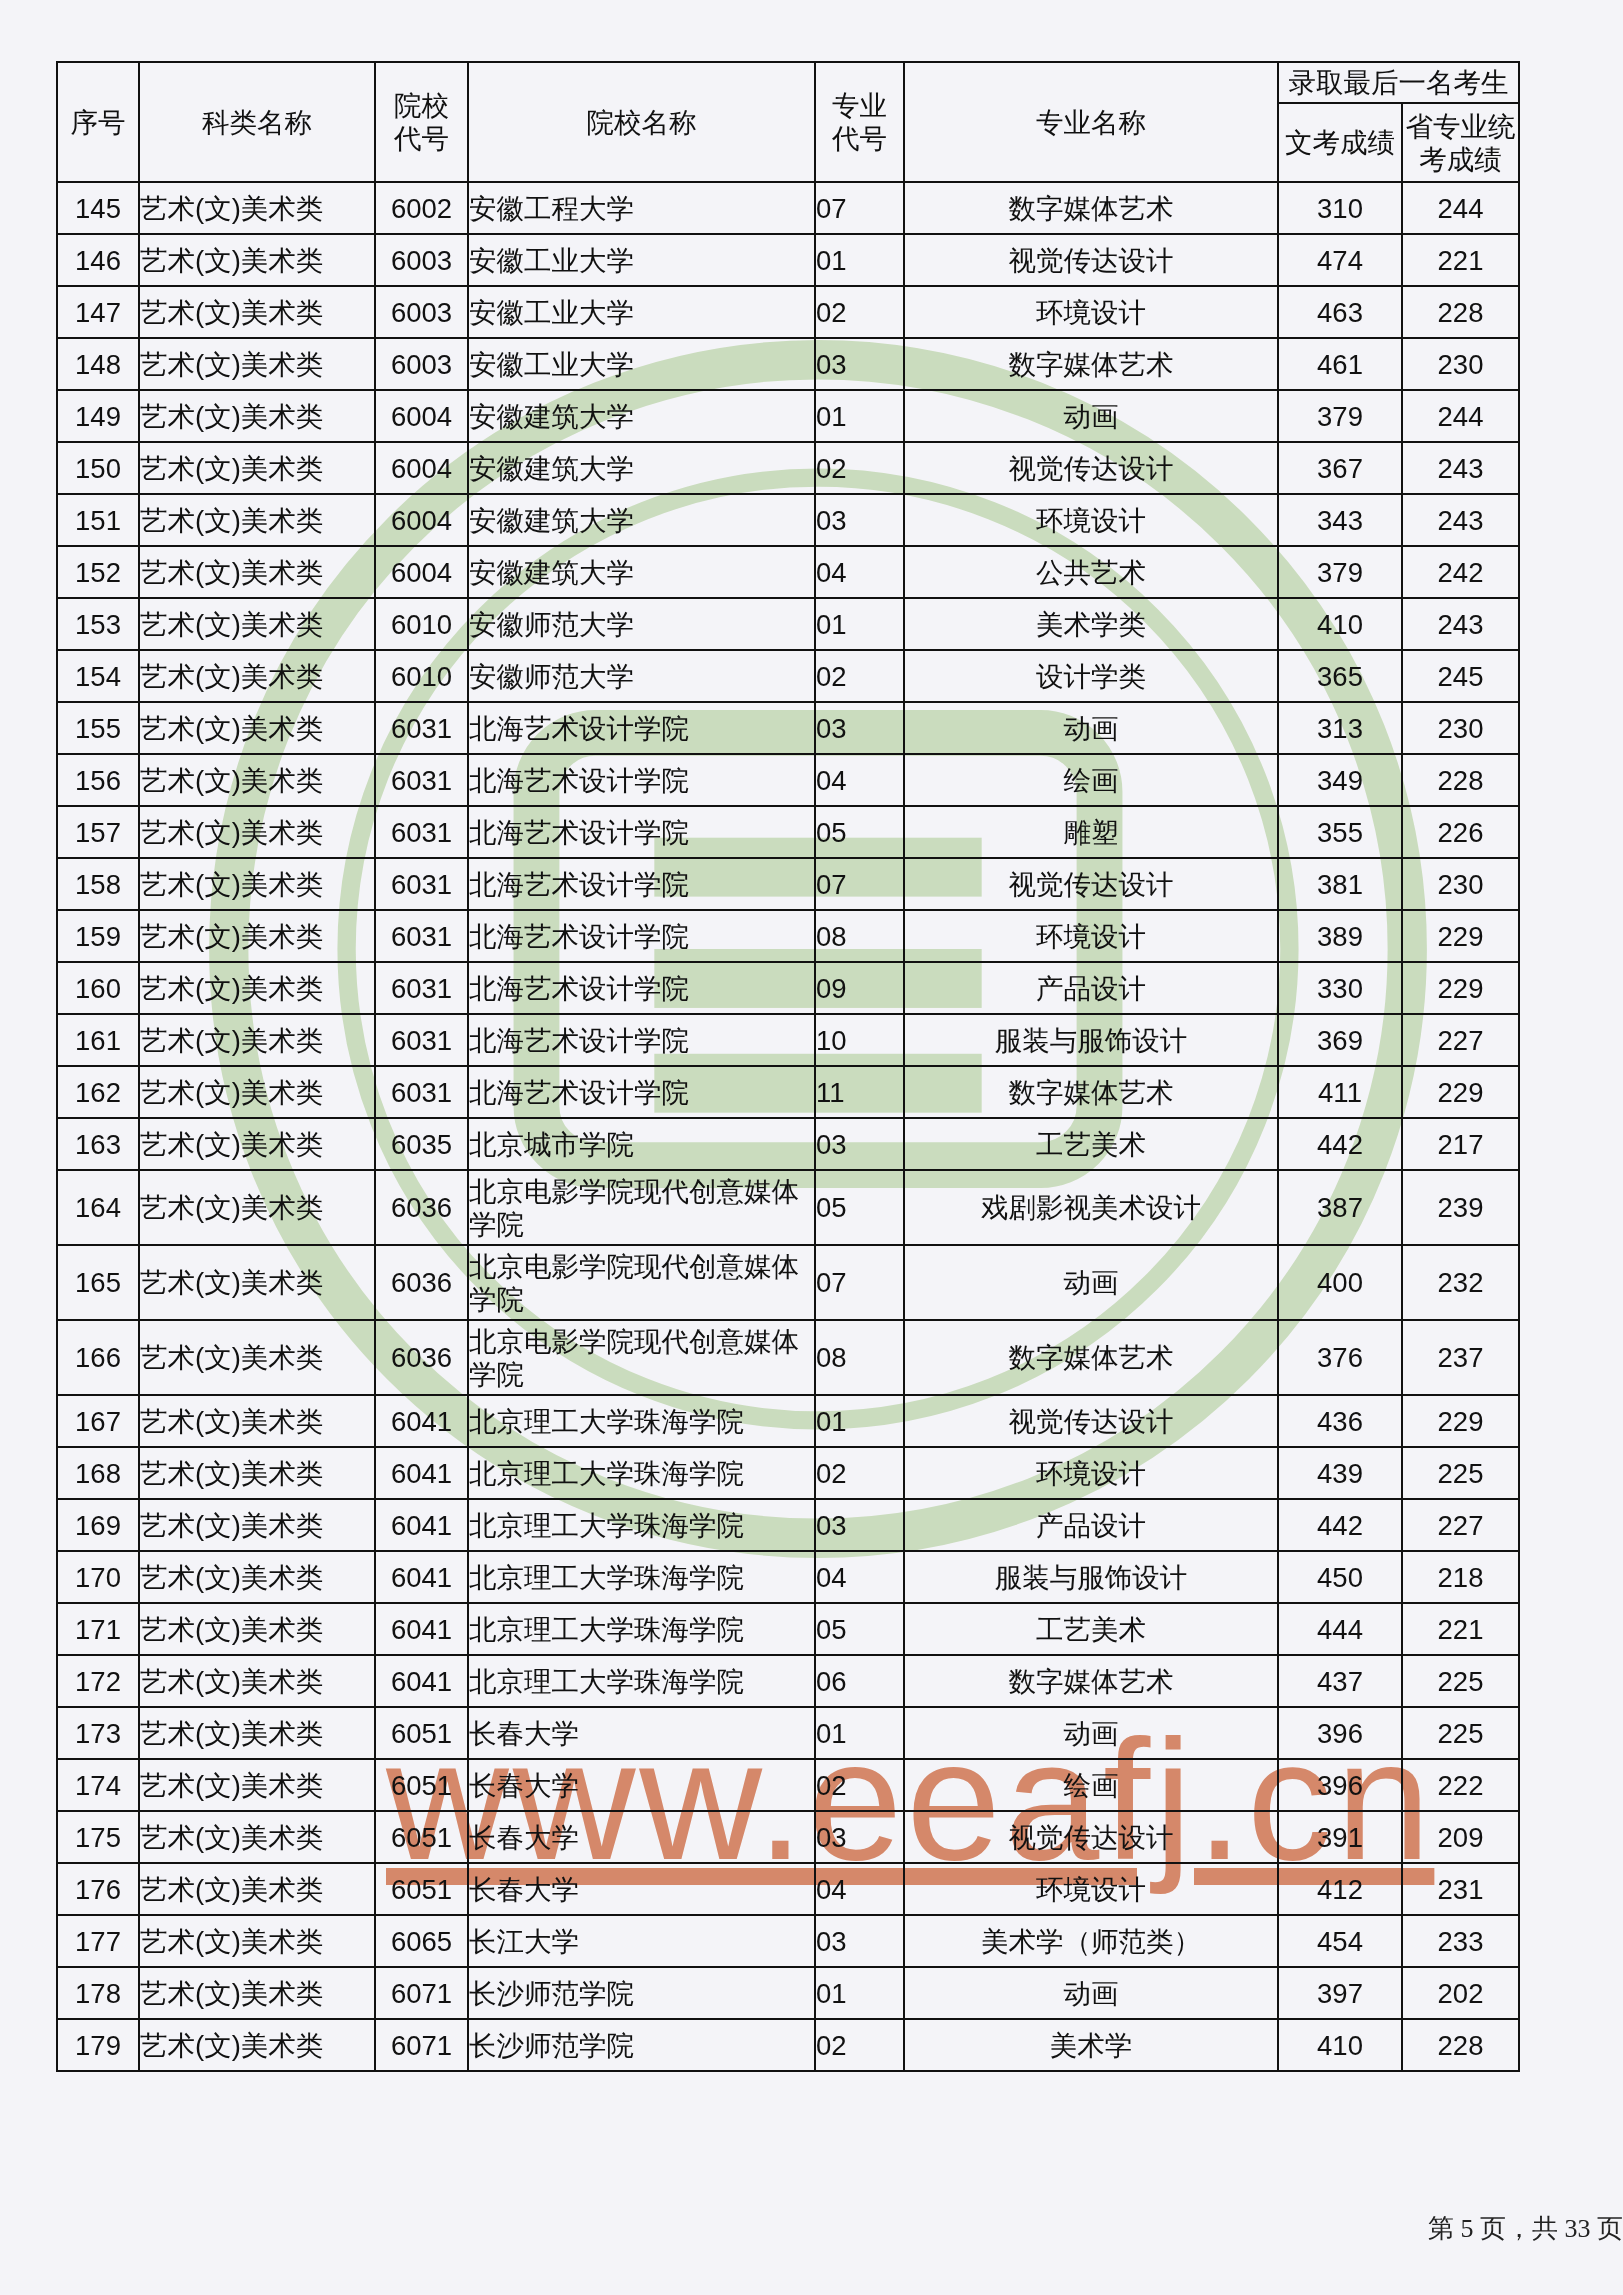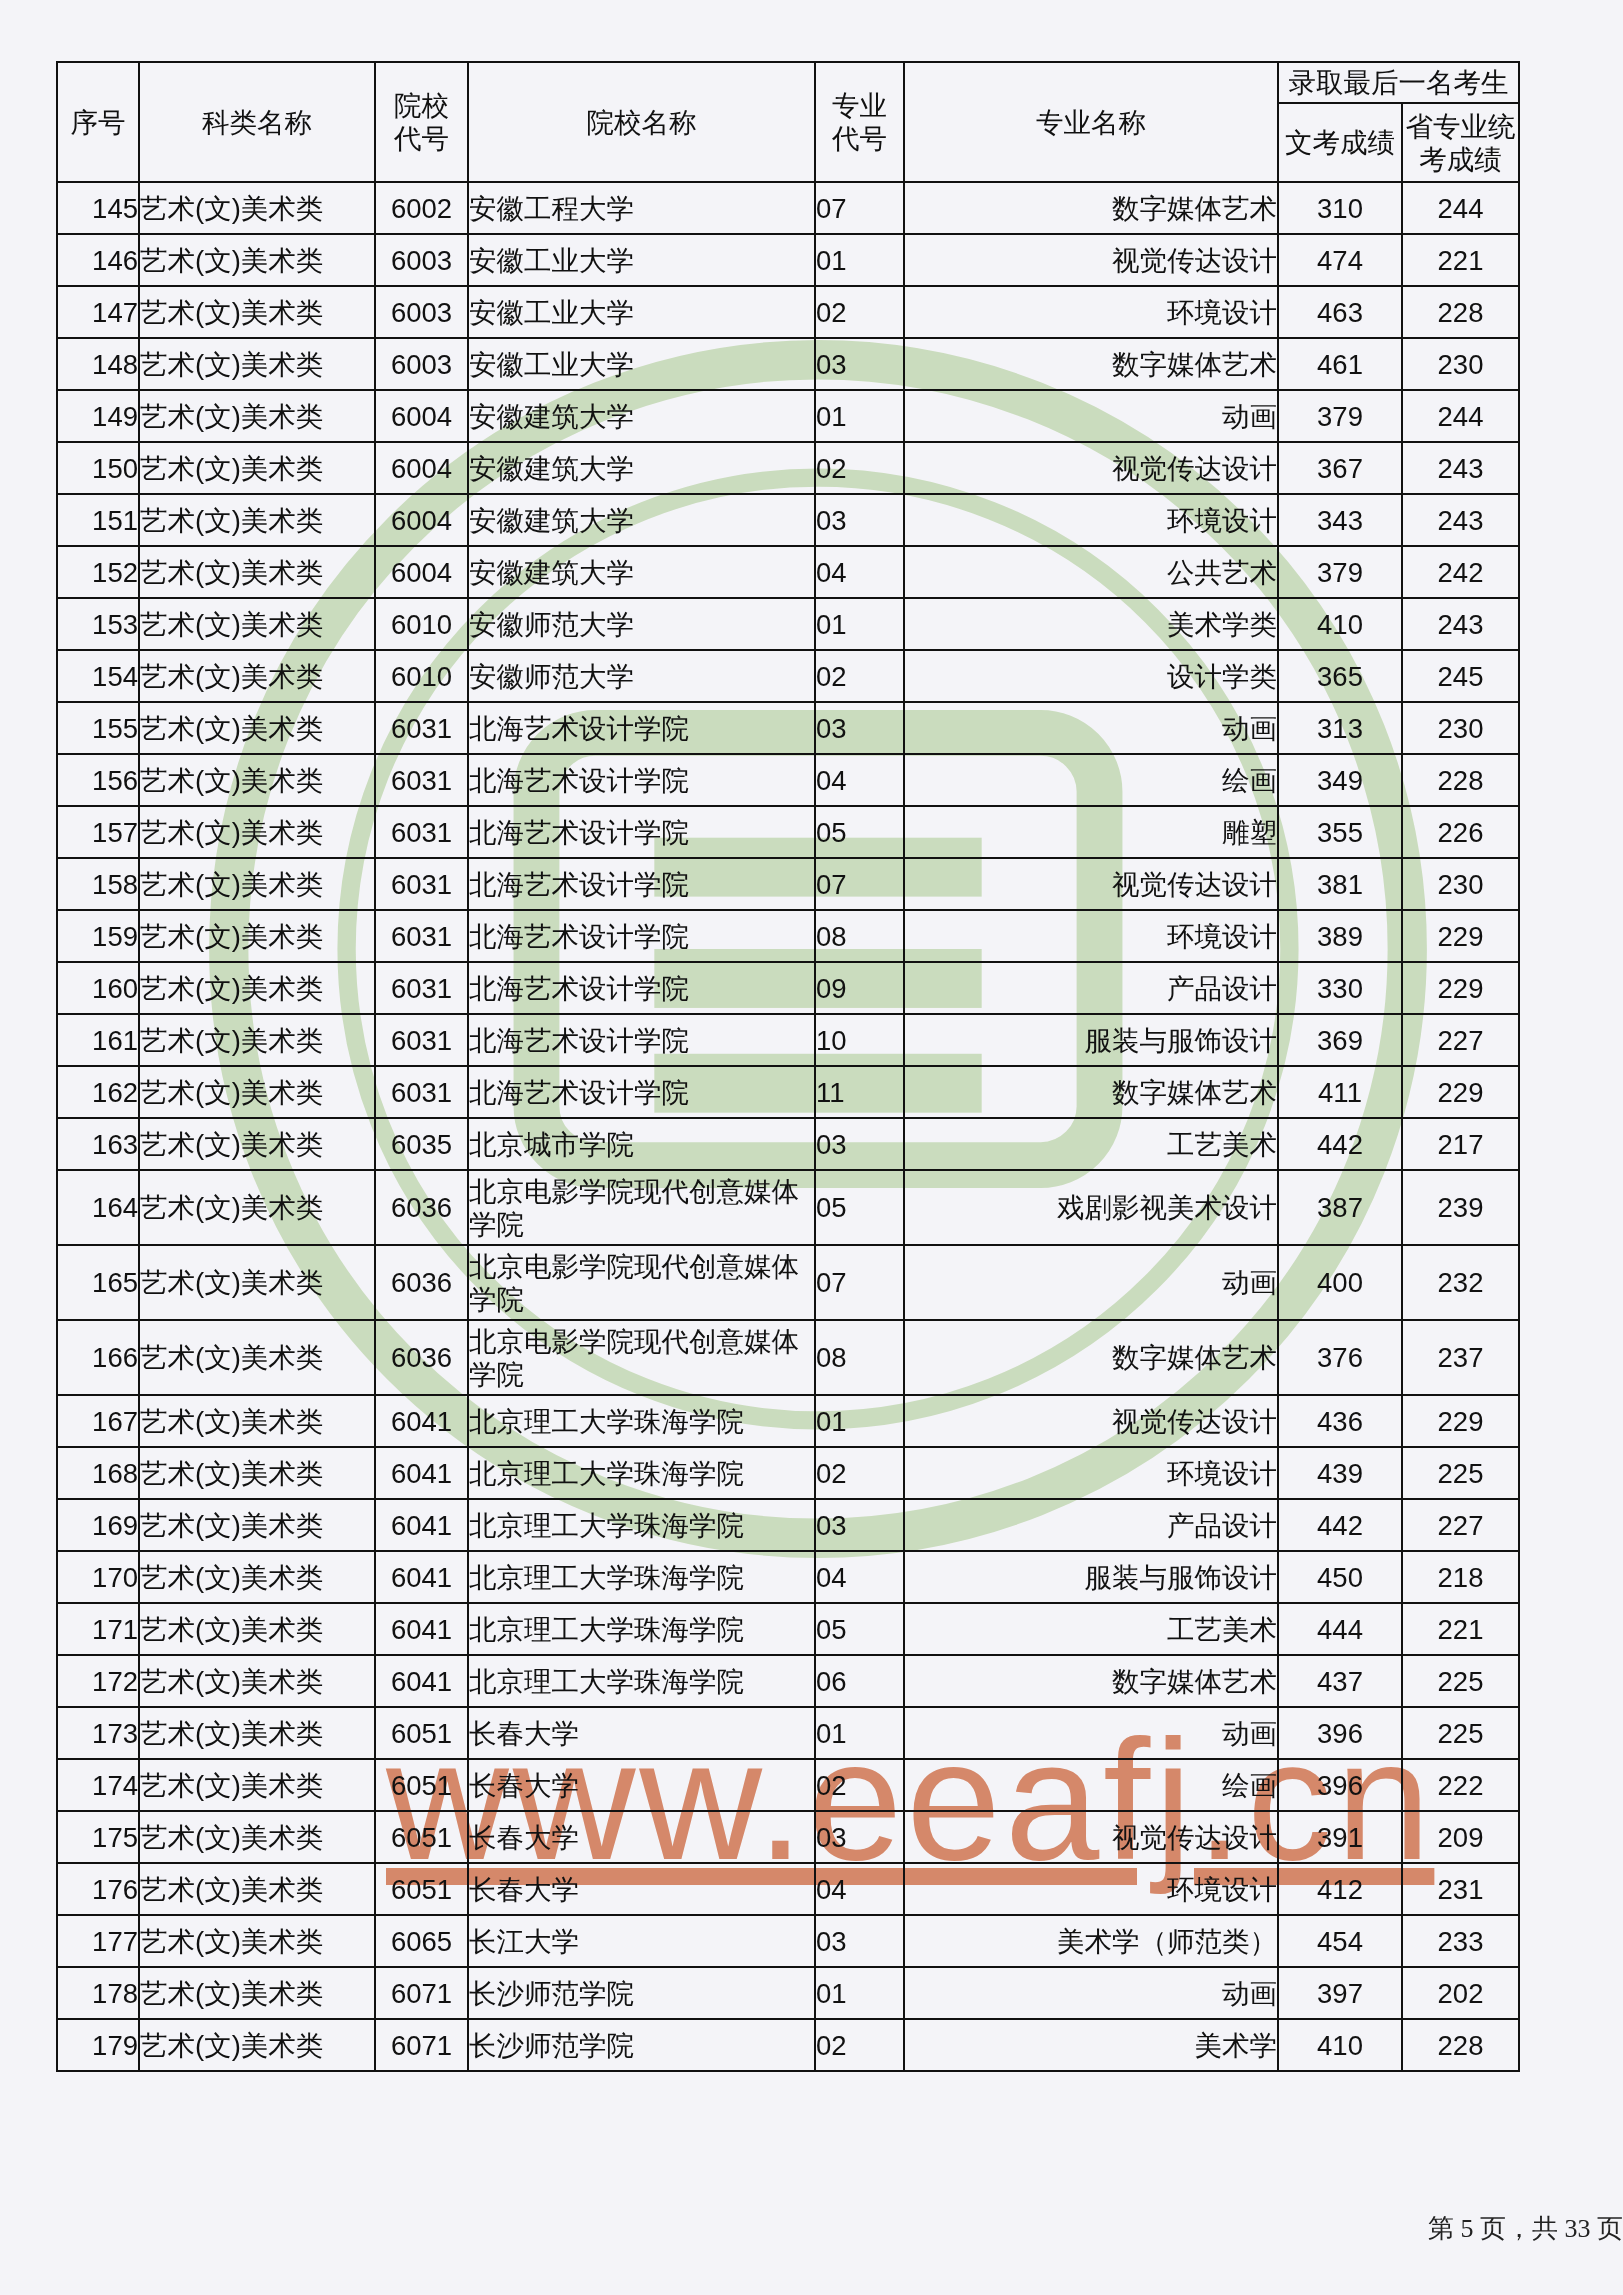--- a/index.html
+++ b/index.html
@@ -40,26 +40,26 @@
     background: transparent;
   }
   table.scores th {
     text-align: center;
     vertical-align: middle;
   }
   tr.hdr1 th { height: 39px; }
   tr.hdr2 th { height: 77px; }
   tr.row td { height: 50px; }
   tr.row.tall td { height: 73px; }
-  td.c-idx { text-align: right; }
+  td.c-idx { text-align: center; }
   td.c-cat { text-align: left; padding-left: 5.2px; margin-left: 15px; }
   td.c-code { text-align: center; }
   td.c-school { text-align: left; padding-left: 5.2px; }
   td.c-mcode { text-align: left; }
-  td.c-major { text-align: right; padding-left: 5.2px; }
+  td.c-major { text-align: center; padding-left: 5.2px; }
   td.c-score { text-align: center; }
   .footer {
     position: absolute; left: 0; width: 1623px; top: 2211px;
     text-align: right; font-size: 26px;
     font-family: "Liberation Serif", serif;
     color: #222;
   }
 </style>
 </head>
 <body>

